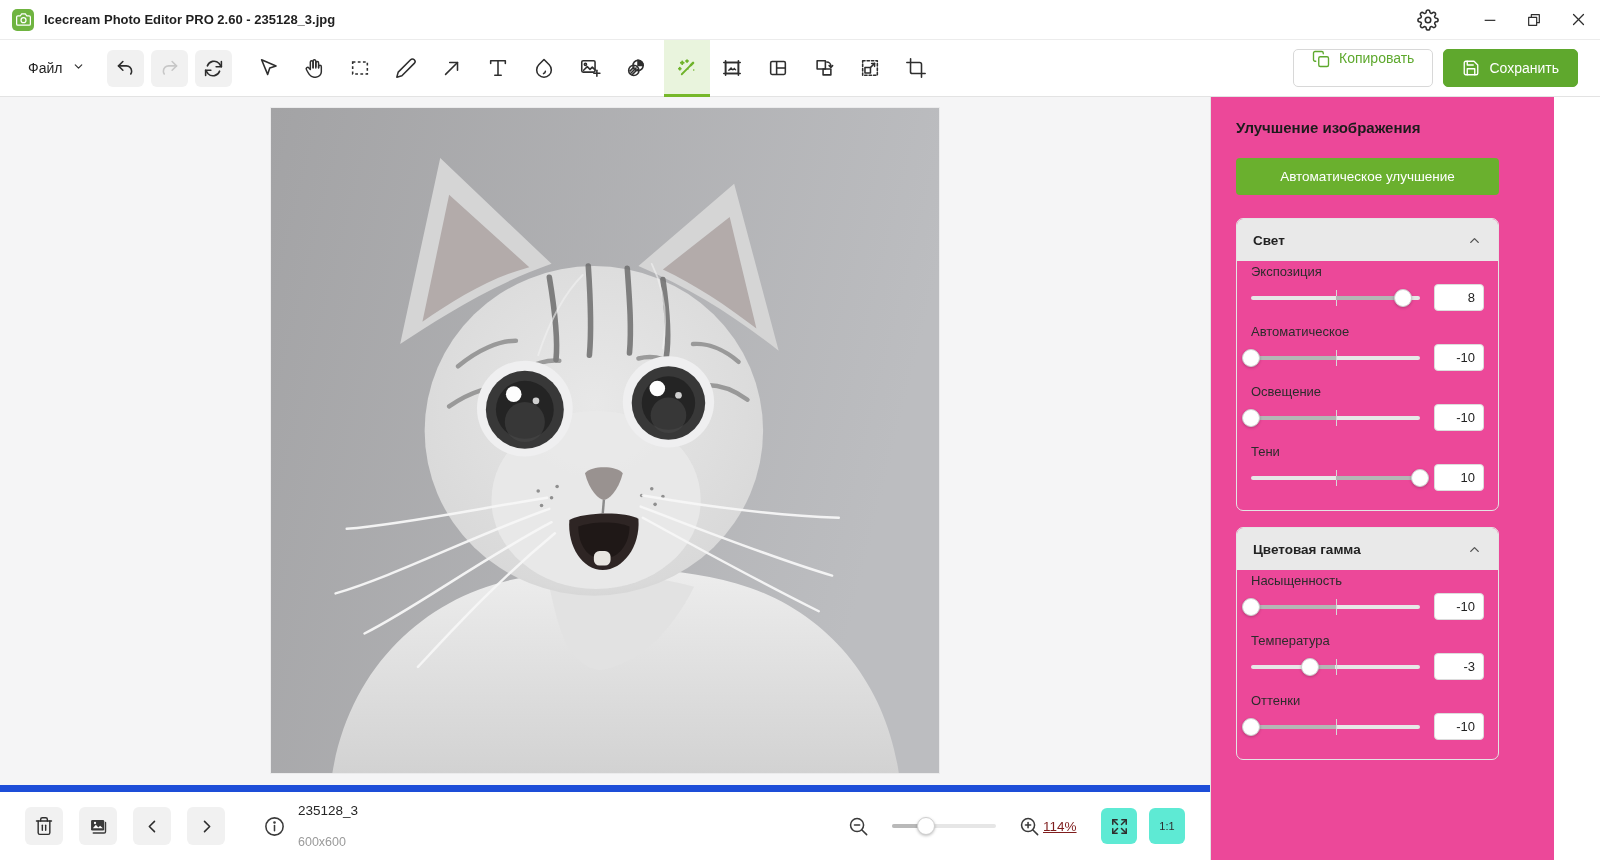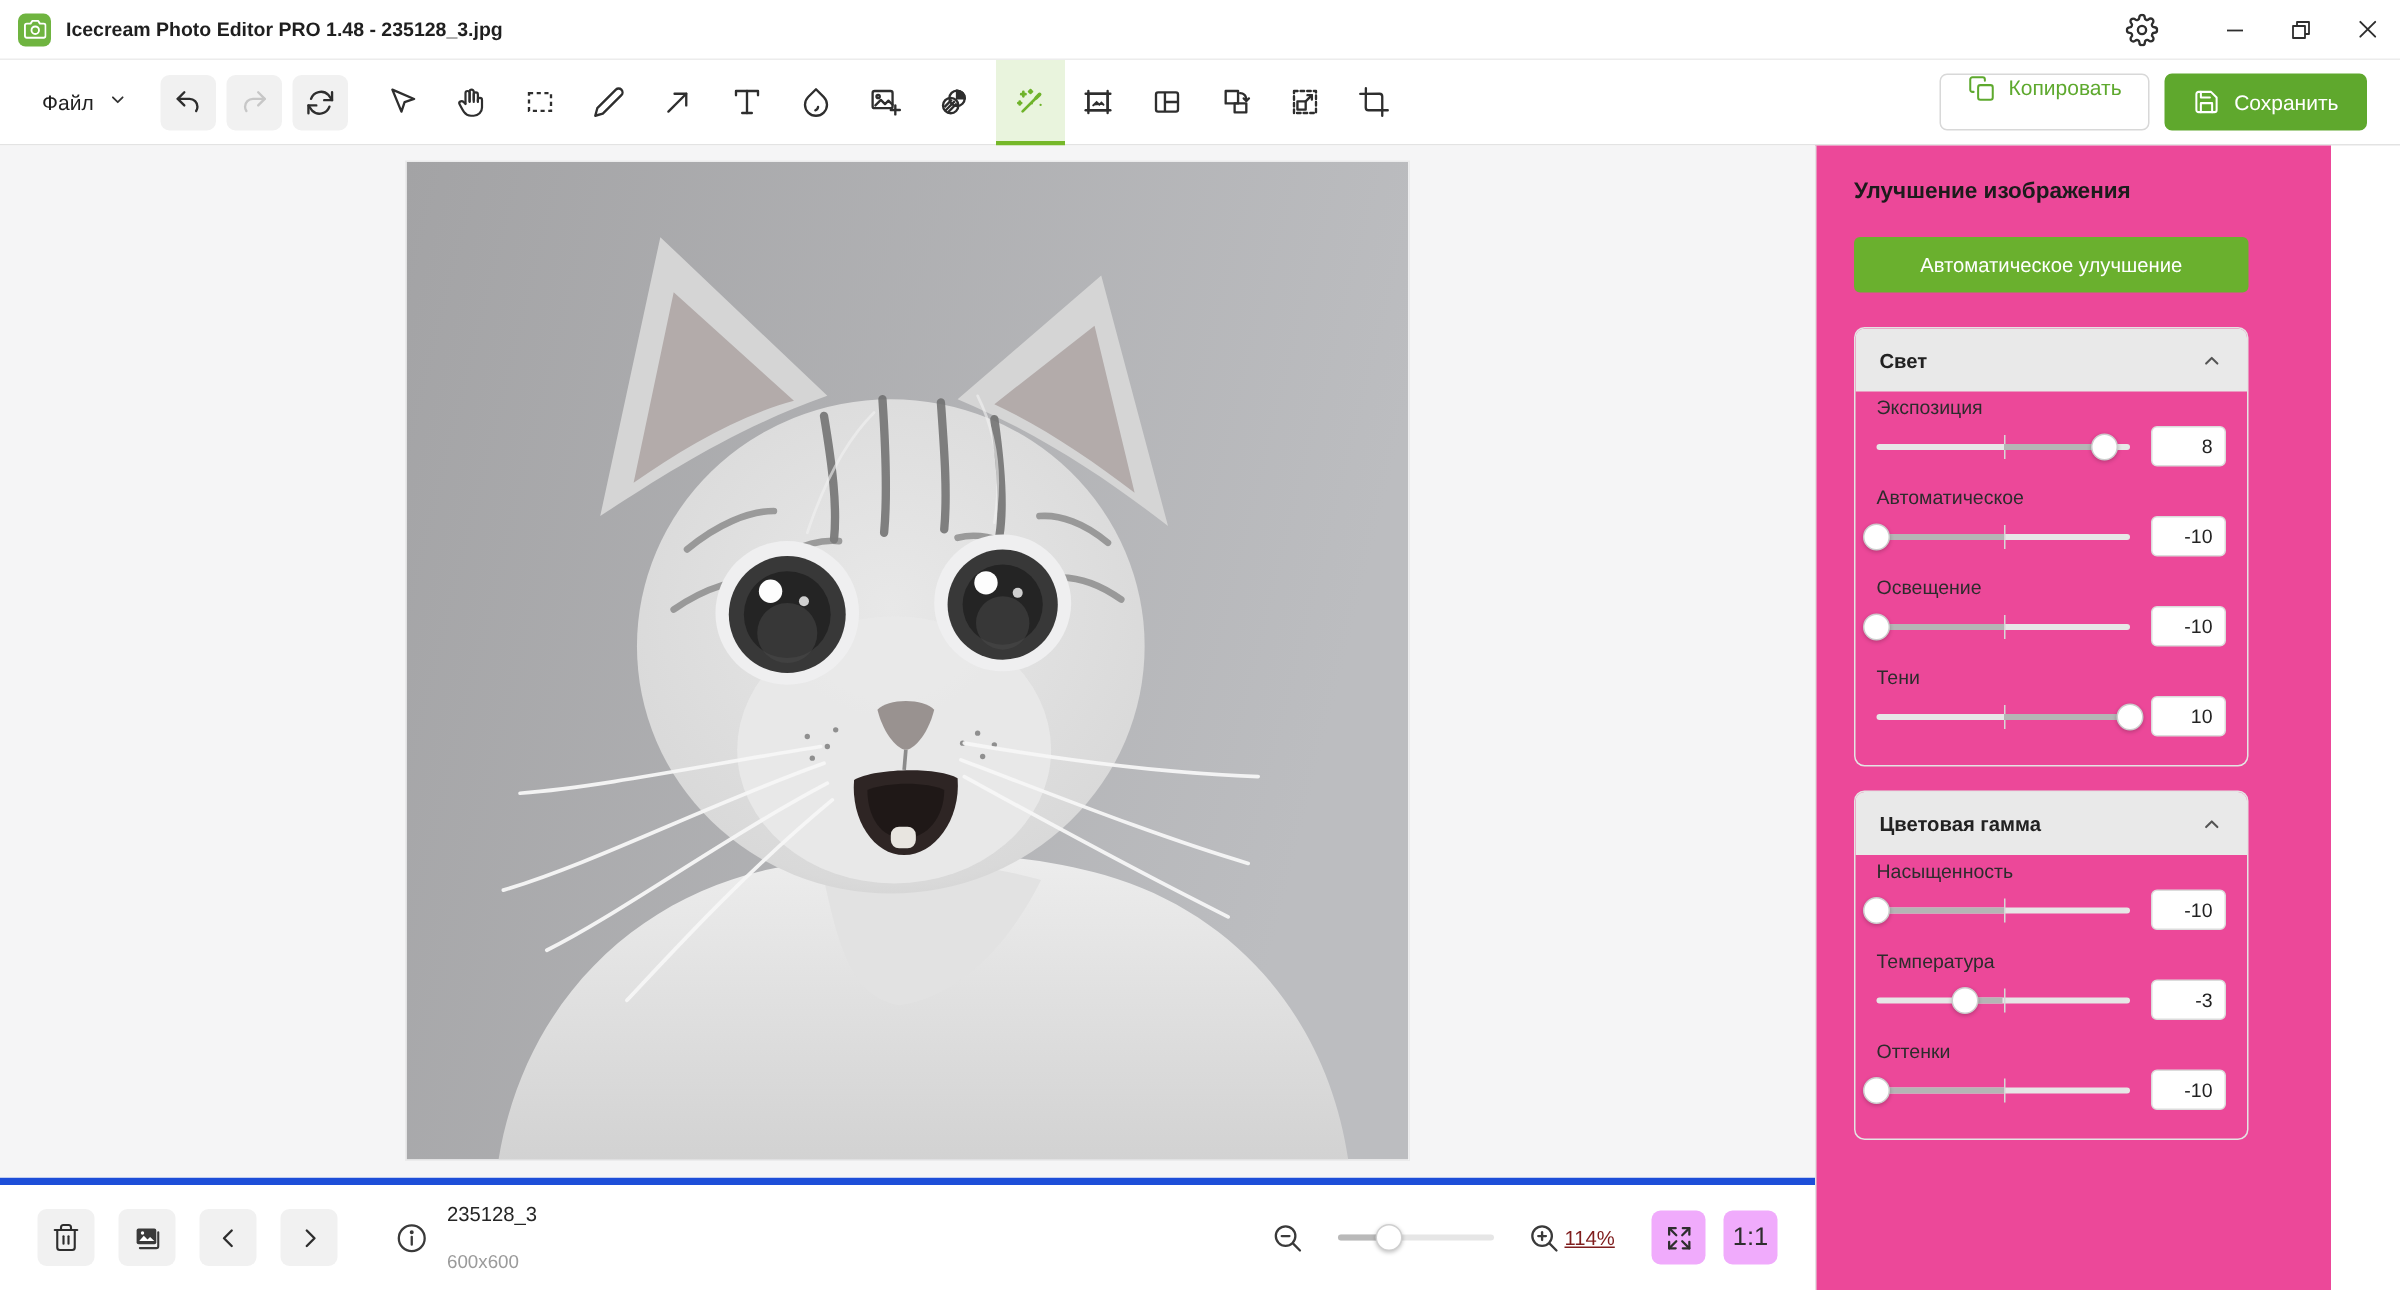--- a/index.html
+++ b/index.html
@@ -26,34 +26,34 @@
   .btn-save { height:38px; display:flex; align-items:center; gap:9px; padding:0 18px; background:#5fa82d; border:1px solid #5fa82d; border-radius:5px; color:#fff; font-size:14px; cursor:pointer; }
 
   
   .main { display:flex; height:763px; }
   .work-col { width:1210px; display:flex; flex-direction:column; }
   .canvas-area { height:688px; background:#f5f5f6; position:relative; overflow:hidden; }
   .photo { position:absolute; left:271px; top:11px; width:668px; height:665px; overflow:hidden; box-shadow:0 0 0 1px rgba(0,0,0,0.04); }
   .photo svg { display:block; }
 
   
-  .statusbar { height:75px; background:#fff; border-top:5px solid #1d4ed8; display:flex; align-items:center; padding:0 25px; }
+  .statusbar { height:75px; background:#fff; border-top:7px solid #1d4ed8; display:flex; align-items:center; padding:0 25px; }
   .sb-btn { width:38px; height:38px; border-radius:6px; background:#f1f1f1; display:flex; align-items:center; justify-content:center; color:#2e2e2e; cursor:pointer; margin-right:16px; }
   .sb-info { display:flex; align-items:center; margin-left:22px; gap:12px; }
   .info-icon { color:#3a3a3a; display:flex; }
   .file-meta .fname { font-size:13.5px; color:#252525; }
   .file-meta .fdims { font-size:12.5px; color:#9b9b9b; margin-top:17px; }
   .sb-zoom { margin-left:auto; display:flex; align-items:center; }
   .mag { color:#3a3a3a; display:flex; cursor:pointer; }
   .zoom-slider { position:relative; width:104px; height:18px; margin:0 22px; }
   .zoom-slider .ztrack { position:absolute; top:7px; left:0; right:0; height:4px; background:#e6e6e6; border-radius:2px; }
   .zoom-slider .zfill { position:absolute; top:7px; left:0; height:4px; background:#b9b9b9; border-radius:2px; }
   .zoom-slider .zthumb { position:absolute; top:0; width:18px; height:18px; border-radius:50%; background:#fff; border:1px solid #cfcfcf; box-shadow:0 1px 3px rgba(0,0,0,.25); cursor:pointer; }
   .zoom-pct { font-size:13.5px; color:#7f1d1d; margin:0 20px 0 2px; min-width:38px;text-decoration:underline; }
-  .sb-sq { width:36px; height:36px; border-radius:6px; background:#f0abfc; display:flex; align-items:center; justify-content:center; color:#2e2e2e; cursor:pointer; font-size:17px; }
+  .sb-sq { width:36px; height:36px; border-radius:6px; background:#5eead4; display:flex; align-items:center; justify-content:center; color:#2e2e2e; cursor:pointer; font-size:11px; }
   .sb-sq + .sb-sq { margin-left:12px; }
 
   
   .side-panel { width:344px; border-left:1px solid #e3e3e3; background:#ec4899; padding:22px 55px 0 25px; }
   .panel-title { font-size:15px; font-weight:bold; color:#1c1c1c; margin-bottom:22px; }
   .auto-btn { width:100%; height:37px; background:#6ab02e; color:#fff; font-size:13.5px; border:none; border-radius:4px; cursor:pointer; margin-bottom:23px; font-family:"Liberation Sans",sans-serif; }
   .section { border:1px solid #e4e4e4; border-radius:7px; margin-bottom:16px; overflow:hidden; }
   .sec-head { background:#e9e9e9; height:42px; display:flex; align-items:center; justify-content:space-between; padding:0 16px; cursor:pointer; }
   .sec-title { font-size:13.5px; font-weight:bold; color:#222; }
   .sec-chev { color:#555; display:flex; }
@@ -73,21 +73,21 @@
 </head>
 <body>
 
 <div class="titlebar">
   <div class="app-badge">
     <svg class="ic" width="15" height="15" viewBox="0 0 24 24" fill="none" stroke="#fff" stroke-width="2" stroke-linecap="round" stroke-linejoin="round">
         <path d="M23 19a2 2 0 0 1-2 2H3a2 2 0 0 1-2-2V8a2 2 0 0 1 2-2h4l2-3h6l2 3h4a2 2 0 0 1 2 2z"></path>
         <circle cx="12" cy="13" r="4"></circle>
       </svg>
   </div>
-  <div class="title-text">Icecream Photo Editor PRO 1.48 - 235128_3.jpg</div>
+  <div class="title-text">Icecream Photo Editor PRO 2.60 - 235128_3.jpg</div>
   <div class="titlebar-right">
     <div class="tb-btn gear-btn">
       <svg class="ic" width="22" height="22" viewBox="0 0 24 24" fill="none" stroke="currentColor" stroke-width="1.7" stroke-linecap="round" stroke-linejoin="round">
           <circle cx="12" cy="12" r="3"></circle>
           <path d="M19.4 15a1.65 1.65 0 0 0 .33 1.82l.06.06a2 2 0 0 1 0 2.83 2 2 0 0 1-2.83 0l-.06-.06a1.65 1.65 0 0 0-1.82-.33 1.65 1.65 0 0 0-1 1.51V21a2 2 0 0 1-2 2 2 2 0 0 1-2-2v-.09A1.65 1.65 0 0 0 9 19.4a1.65 1.65 0 0 0-1.82.33l-.06.06a2 2 0 0 1-2.83 0 2 2 0 0 1 0-2.83l.06-.06a1.65 1.65 0 0 0 .33-1.82 1.65 1.65 0 0 0-1.51-1H3a2 2 0 0 1-2-2 2 2 0 0 1 2-2h.09A1.65 1.65 0 0 0 4.6 9a1.65 1.65 0 0 0-.33-1.82l-.06-.06a2 2 0 0 1 0-2.83 2 2 0 0 1 2.83 0l.06.06a1.65 1.65 0 0 0 1.82.33H9a1.65 1.65 0 0 0 1-1.51V3a2 2 0 0 1 2-2 2 2 0 0 1 2 2v.09a1.65 1.65 0 0 0 1 1.51 1.65 1.65 0 0 0 1.82-.33l.06-.06a2 2 0 0 1 2.83 0 2 2 0 0 1 0 2.83l-.06.06a1.65 1.65 0 0 0-.33 1.82V9a1.65 1.65 0 0 0 1.51 1H21a2 2 0 0 1 2 2 2 2 0 0 1-2 2h-.09a1.65 1.65 0 0 0-1.51 1z"></path>
         </svg>
     </div>
     <div class="tb-btn">
       <svg class="ic" width="16" height="16" viewBox="0 0 24 24" stroke="currentColor" stroke-width="1.8">
           <line x1="4" y1="12.5" x2="20" y2="12.5"></line>

